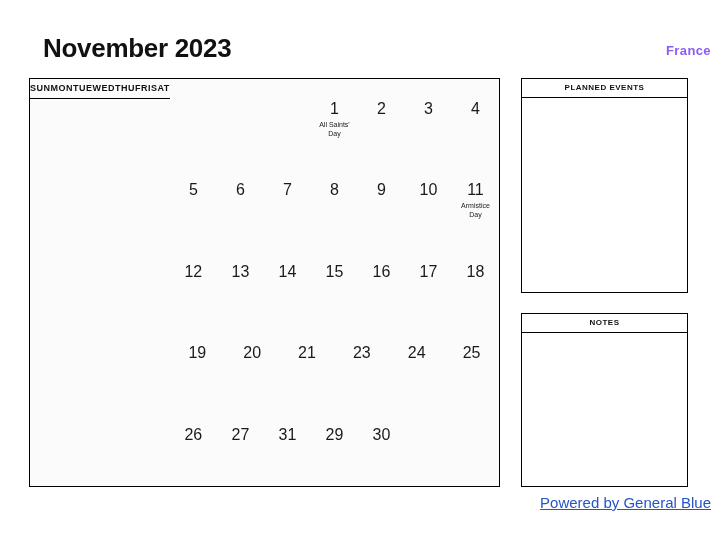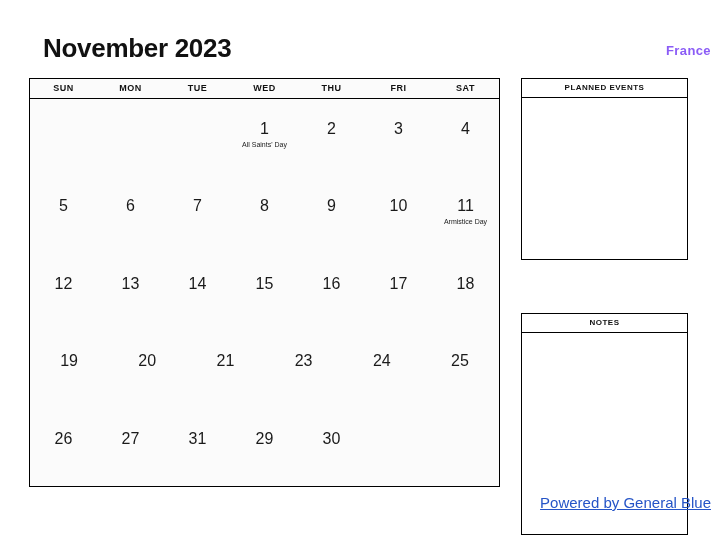--- a/index.html
+++ b/index.html
@@ -54,21 +54,21 @@
   .calendar {
     position: absolute;
     left: 29px;
     top: 78px;
     width: 471px;
     height: 409px;
     border: 1px solid #000000;
     background: #fbfbfb;
     box-sizing: border-box;
     display: flex;
-    flex-direction: column;
+    flex-direction: row;
   }
   .dow-row {
     display: flex;
     height: 19px;
     border-bottom: 1px solid #000000;
     flex: 0 0 auto;
   }
   .dow {
     flex: 1 1 0;
     text-align: center;
@@ -116,27 +116,27 @@
     border: 1px solid #000000;
     background: #ffffff;
     box-sizing: border-box;
     display: flex;
     flex-direction: column;
   }
   .panel-events {
     left: 521px;
     top: 78px;
     width: 167px;
-    height: 182px;
+    height: 215px;
   }
   .panel-notes {
     left: 521px;
     top: 313px;
     width: 167px;
-    height: 222px;
+    height: 174px;
   }
   .panel-title {
     flex: 0 0 auto;
     height: 18px;
     line-height: 18px;
     text-align: center;
     font-size: 8px;
     font-weight: bold;
     letter-spacing: 0.5px;
     border-bottom: 1px solid #000000;

